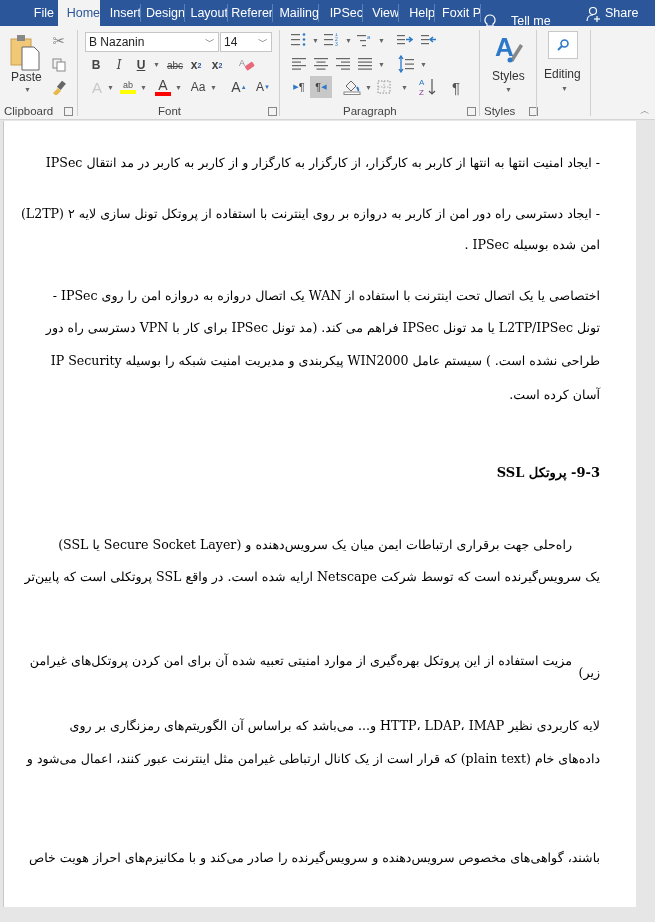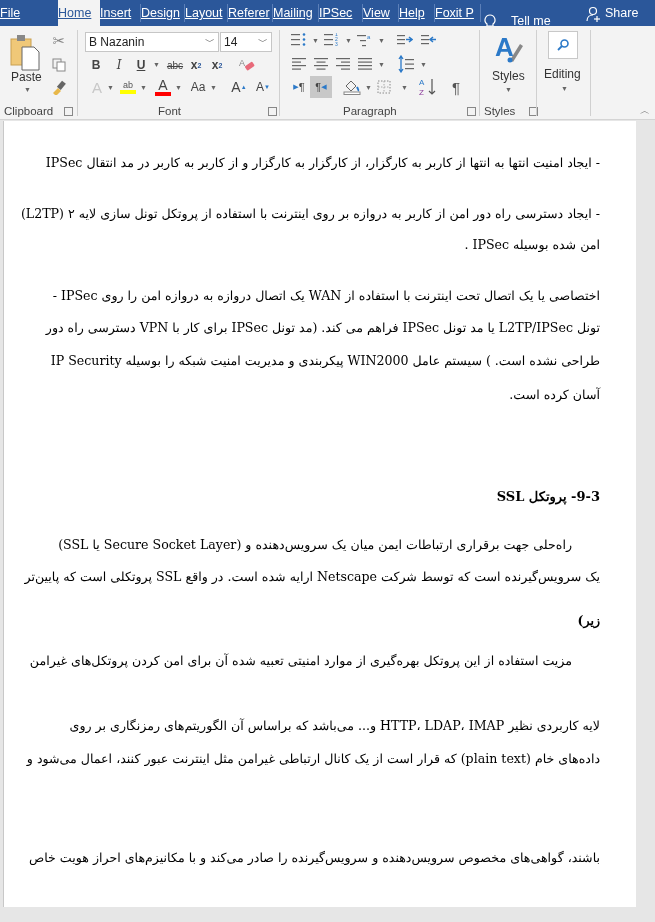--- a/index.html
+++ b/index.html
@@ -1,18 +1,18 @@
 <!DOCTYPE html>
 <html><head>
 <meta charset="utf-8">
 <style>
   * { box-sizing: border-box; margin: 0; padding: 0; }
   html, body { width: 655px; height: 922px; overflow: hidden; background: #e6e6e6; font-family: "Liberation Sans", "DejaVu Sans", sans-serif; }
   .tabbar { position: absolute; left: 0; top: 0; width: 655px; height: 26px; background: #2b579a; color: #fff; font-size: 12.5px; }
-  .tab { position: absolute; top: 0; height: 38px; line-height: 26px; text-align: left; white-space: nowrap; overflow: hidden; cursor: pointer; text-decoration: underline; }
+  .tab { position: absolute; top: 0; height: 38px; line-height: 26px; text-align: right; white-space: nowrap; overflow: hidden; cursor: pointer; }
   .tab.sep::after { content: ""; position: absolute; right: 0; top: 4px; width: 1px; height: 18px; background: #5b7fb8; }
   .tab.active { background: #f3f3f3; color: #2b579a; }
   .tellme { position: absolute; left: 483px; top: 8px; height: 19px; line-height: 26px; }
   .share { position: absolute; left: 586px; top: 0; height: 26px; line-height: 26px; }
   .ribbon { position: absolute; left: 0; top: 26px; width: 655px; height: 94px; background: #f3f3f3; border-bottom: 1px solid #d4d4d4; font-size: 12px; color: #333; }
   .grp-label { position: absolute; top: 79px; font-size: 11.5px; color: #444; }
   .vsep { position: absolute; top: 4px; width: 1px; height: 86px; background: #d0d0d0; }
   .launcher { position: absolute; top: 81px; width: 9px; height: 9px; border: 1px solid #888; }
   .ib { position: absolute; display: flex; align-items: center; justify-content: center; font-size: 12px; color: #444; cursor: pointer; }
   .caret { font-size: 7px; color: #666; }
@@ -294,23 +294,23 @@
 
 <div class="doc-area">
   <div class="page">
     <div class="line" style="right:36px;top:34px;">- ایجاد امنیت انتها به انتها از کاربر به کارگزار، از کارگزار به کارگزار و از کاربر به کاربر در مد انتقال IPSec</div>
     <div class="line" style="right:36px;top:85px;">- ایجاد دسترسی راه دور امن از کاربر به دروازه بر روی اینترنت با استفاده از پروتکل تونل سازی لایه ۲ (L2TP)</div>
     <div class="line" style="right:36px;top:116px;">امن شده بوسیله IPSec .</div>
     <div class="line" style="right:36px;top:167px;">- IPSec یک اتصال دروازه به دروازه امن را روی WAN اختصاصی یا یک اتصال تحت اینترنت با استفاده از</div>
     <div class="line" style="right:36px;top:199px;">تونل L2TP/IPSec یا مد تونل IPSec فراهم می کند. (مد تونل IPSec برای کار با VPN دسترسی راه دور</div>
     <div class="line" style="right:36px;top:232px;">طراحی نشده است. ) سیستم عامل WIN2000 پیکربندی و مدیریت امنیت شبکه را بوسیله IP Security</div>
     <div class="line" style="right:36px;top:266px;">آسان کرده است.</div>
-    <div class="line heading" style="right:36px;top:368px;">9-3- پروتکل SSL</div>
+    <div class="line heading" style="right:36px;top:344px;">9-3- پروتکل SSL</div>
     <div class="line" style="right:64px;top:416px;">(SSL یا Secure Socket Layer) راه‌حلی جهت برقراری ارتباطات ایمن میان یک سرویس‌دهنده و</div>
     <div class="line" style="right:36px;top:448px;">یک سرویس‌گیرنده است که توسط شرکت Netscape ارایه شده است. در واقع SSL پروتکلی است که پایین‌تر</div>
-    <div class="line" style="right:36px;top:492px;font-weight:bold;">زیر)</div>
+    <div class="line" style="right:36px;top:544px;">زیر)</div>
     <div class="line" style="right:64px;top:532px;">مزیت استفاده از این پروتکل بهره‌گیری از موارد امنیتی تعبیه شده آن برای امن کردن پروتکل‌های غیرامن</div>
     <div class="line" style="right:36px;top:630px;">داده‌های خام (plain text) که قرار است از یک کانال ارتباطی غیرامن مثل اینترنت عبور کنند، اعمال می‌شود و</div>
     <div class="line" style="right:36px;top:597px;">لایه کاربردی نظیر HTTP، LDAP، IMAP و... می‌باشد که براساس آن الگوریتم‌های رمزنگاری بر روی</div>
     <div class="line" style="right:36px;top:729px;">باشند، گواهی‌های مخصوص سرویس‌دهنده و سرویس‌گیرنده را صادر می‌کند و با مکانیزم‌های احراز هویت خاص</div>
   </div>
   <div class="vscroll"></div>
 </div>
 
 </body></html>

